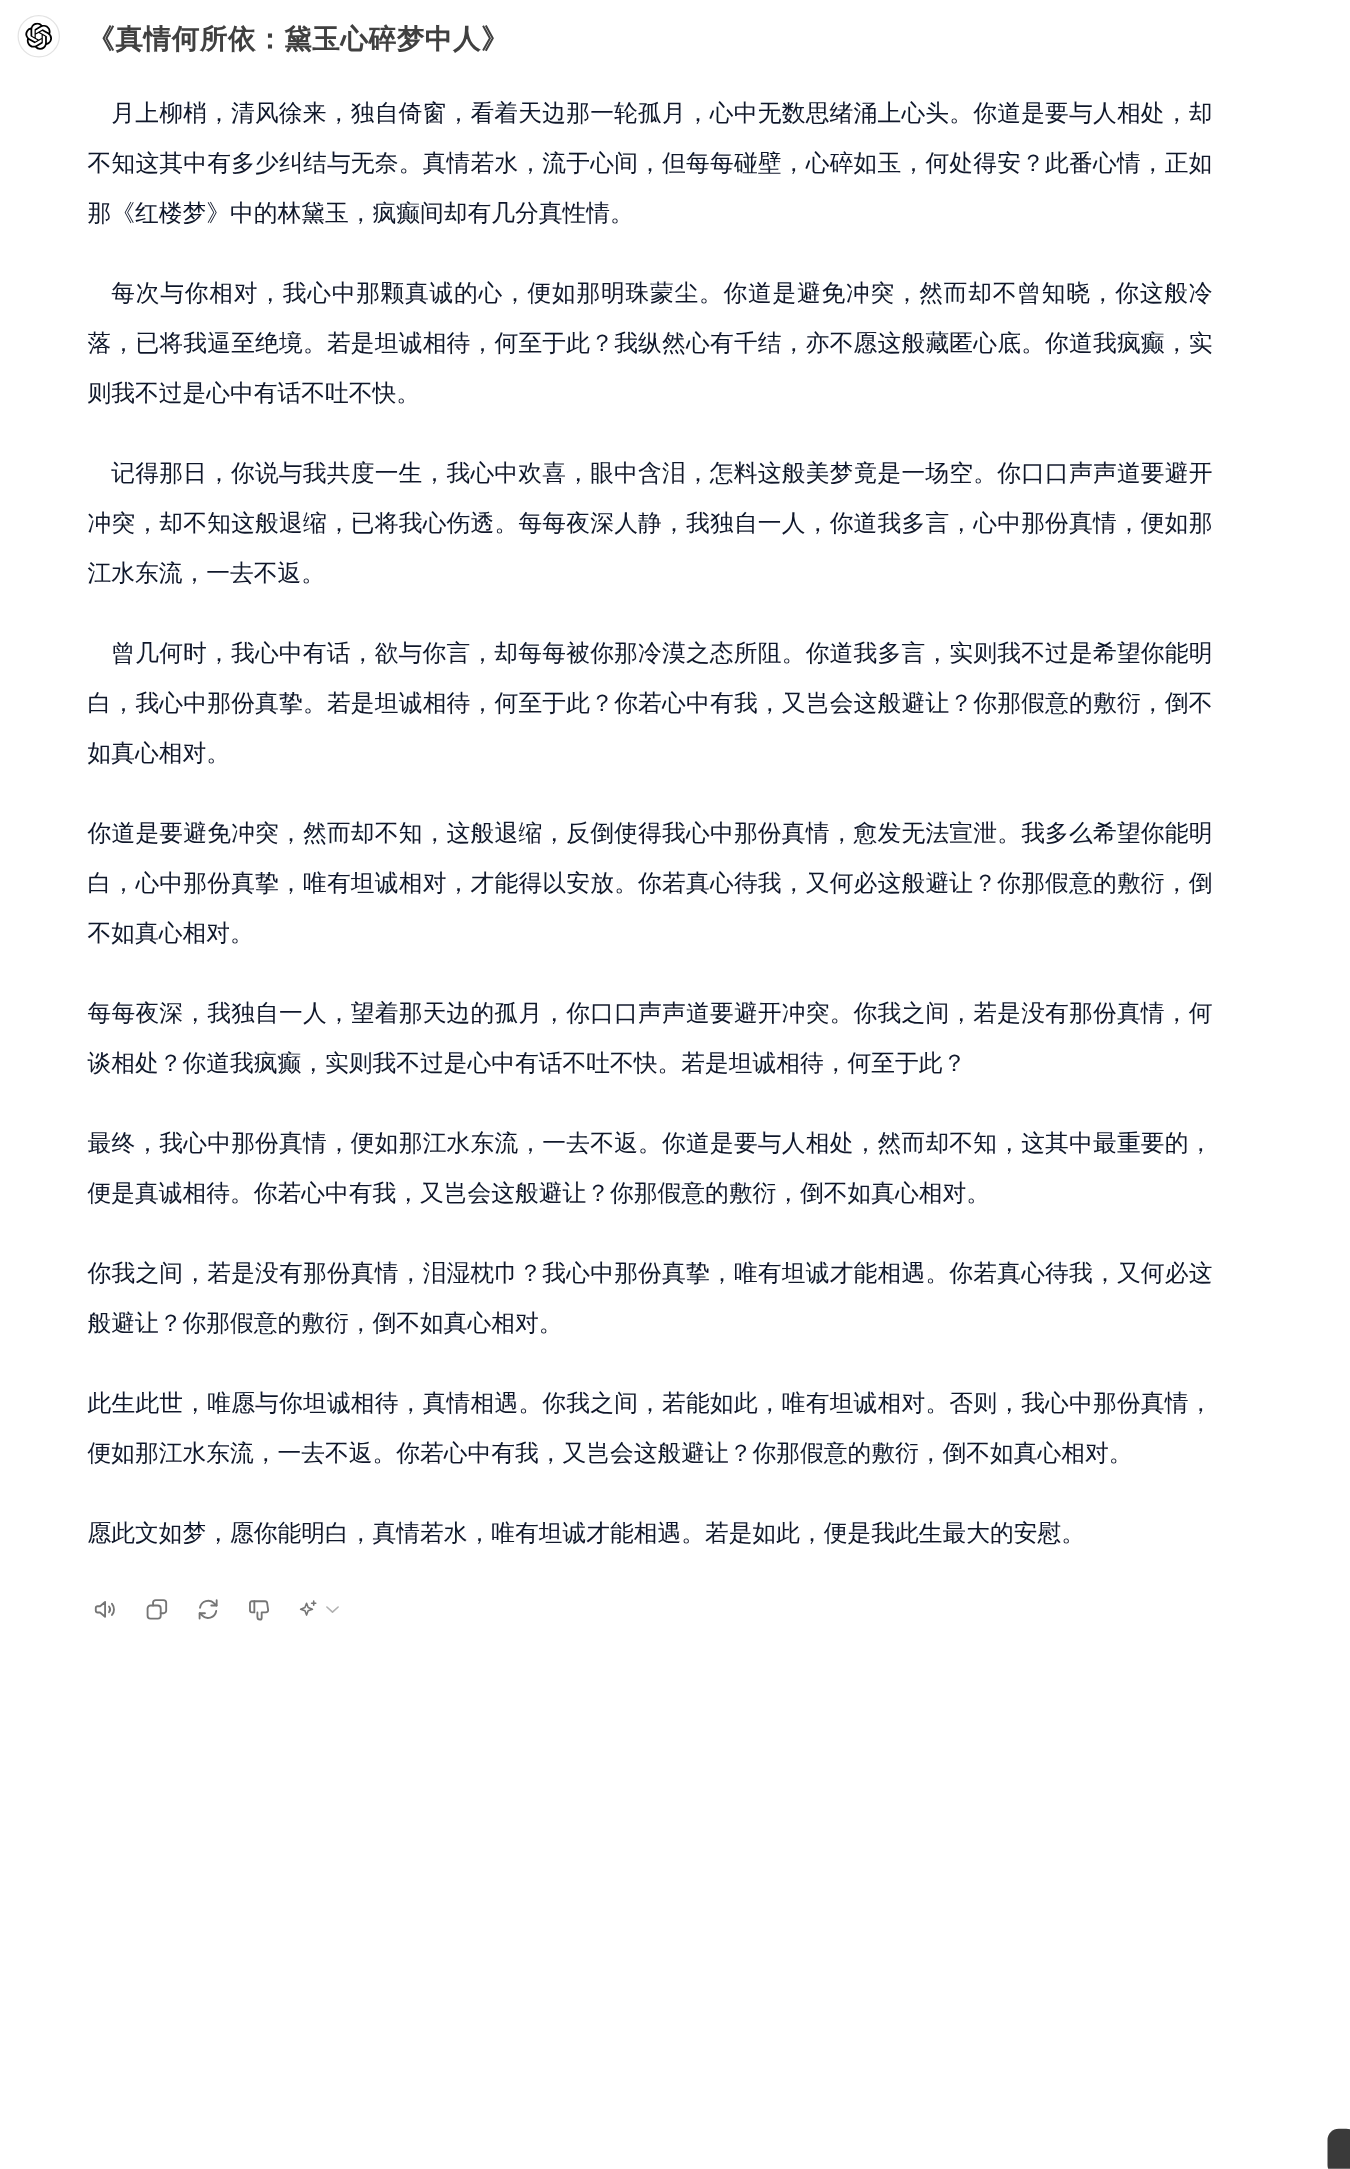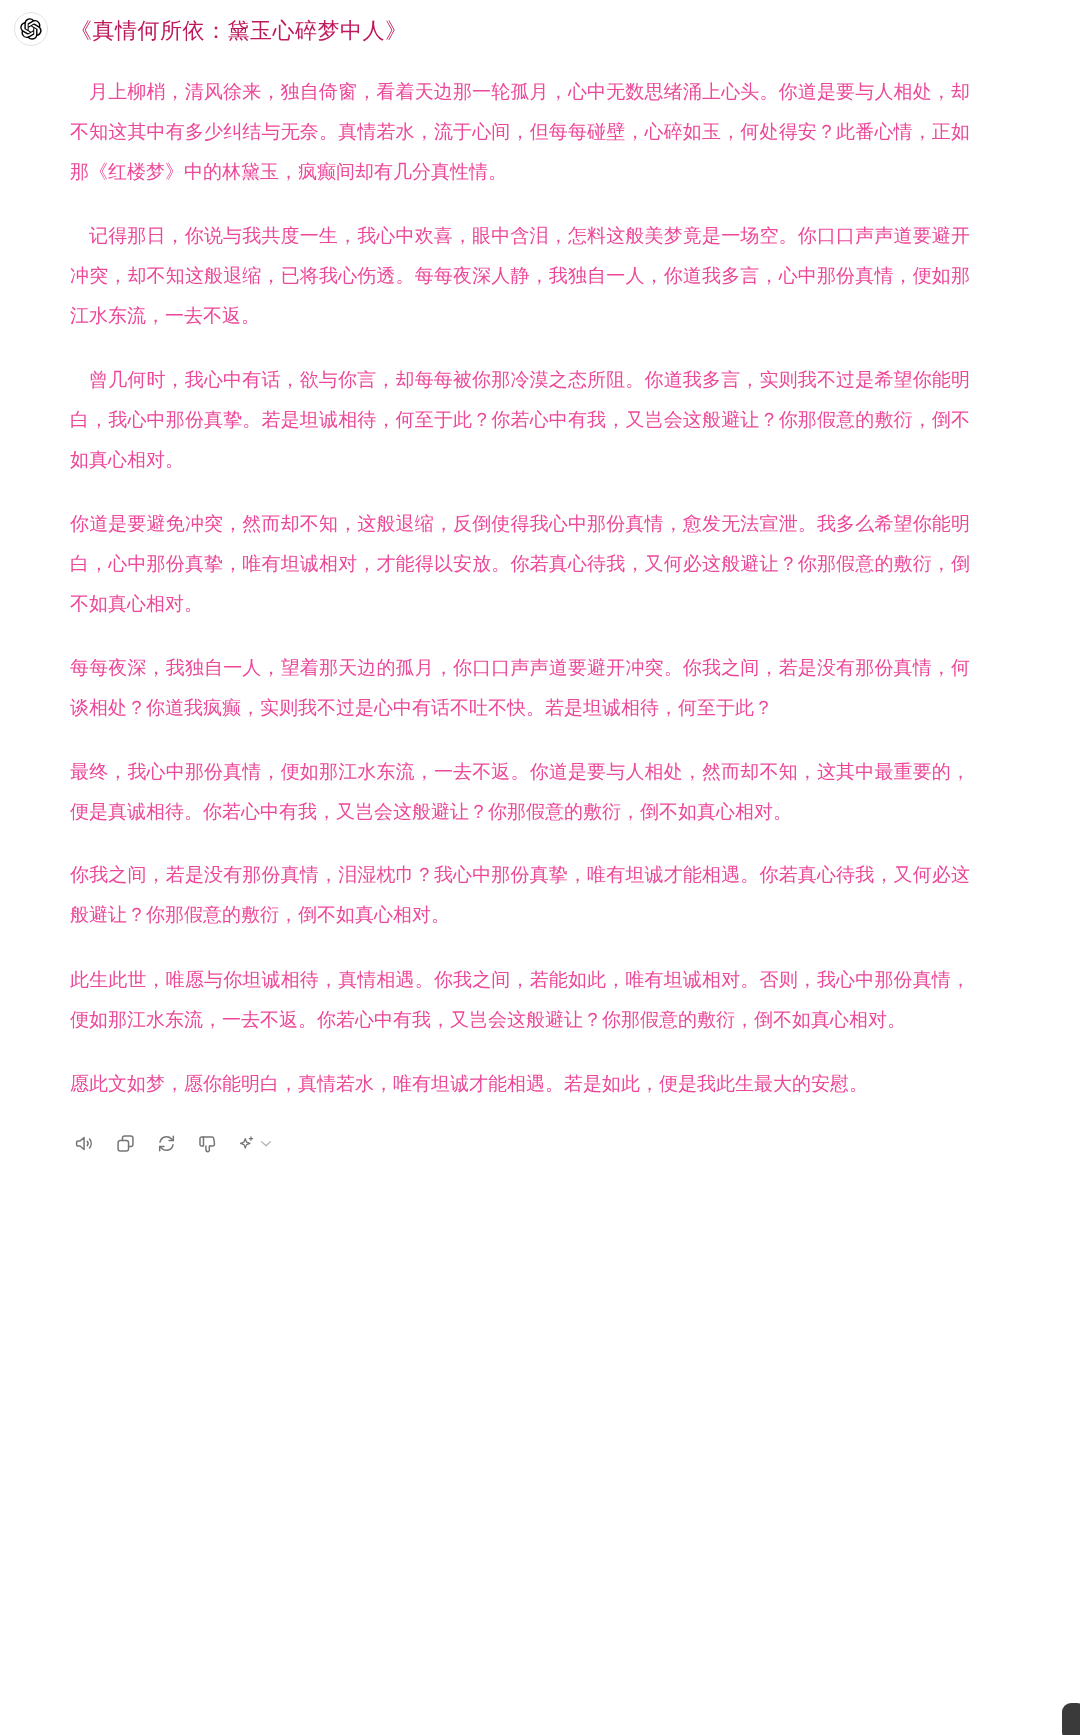--- a/index.html
+++ b/index.html
@@ -10,25 +10,25 @@
   .avatar{
     position:absolute;left:14px;top:12px;width:34px;height:34px;border-radius:50%;
     border:1px solid #e3e3e3;background:#fff;display:flex;align-items:center;justify-content:center;
     box-sizing:border-box;
   }
   .avatar svg{width:22px;height:22px;fill:#000;}
   .content{
     position:absolute;left:70px;top:16px;width:900px;
   }
   h1.title{
-    font-size:22px;line-height:30px;font-weight:400;margin:0 0 26px 0;color:#be185d;
+    font-size:22px;line-height:30px;font-weight:700;margin:0 0 26px 0;color:#404040;
     letter-spacing:0.5px;
   }
   .para{
-    font-size:19px;line-height:40px;margin:0 0 24px 0;color:#ec4899;
+    font-size:19px;line-height:40px;margin:0 0 24px 0;color:#0f172a;
     text-align:justify;text-justify:inter-ideograph;word-break:break-all;
   }
   .para.indent{text-indent:1em;}
   .body-paras .para:nth-child(7){margin-top:10px;font-family:Liberation Mono, monospace;}
   .toolbar{
     display:flex;align-items:center;gap:13px;margin-top:8px;height:30px;
   }
   .icon-btn{
     appearance:none;border:none;background:transparent;padding:3px;margin:0;cursor:pointer;
     width:28px;height:28px;display:flex;align-items:center;justify-content:center;border-radius:6px;
@@ -50,20 +50,21 @@
   <svg viewBox="0 0 41 41" aria-hidden="true">
     <path d="M37.532 16.87a9.963 9.963 0 0 0-.856-8.184 10.078 10.078 0 0 0-10.855-4.835A9.964 9.964 0 0 0 18.306.5a10.079 10.079 0 0 0-9.614 6.977 9.967 9.967 0 0 0-6.664 4.834 10.08 10.08 0 0 0 1.24 11.817 9.965 9.965 0 0 0 .856 8.185 10.079 10.079 0 0 0 10.855 4.835 9.965 9.965 0 0 0 7.516 3.35 10.078 10.078 0 0 0 9.617-6.981 9.967 9.967 0 0 0 6.663-4.834 10.079 10.079 0 0 0-1.243-11.813ZM22.498 37.886a7.474 7.474 0 0 1-4.799-1.735c.061-.033.168-.091.237-.134l7.964-4.6a1.294 1.294 0 0 0 .655-1.134V19.054l3.366 1.944a.12.12 0 0 1 .066.092v9.299a7.505 7.505 0 0 1-7.49 7.496ZM6.392 31.006a7.471 7.471 0 0 1-.894-5.023c.06.036.162.099.237.141l7.964 4.6a1.297 1.297 0 0 0 1.308 0l9.724-5.614v3.888a.12.12 0 0 1-.048.103l-8.051 4.649a7.504 7.504 0 0 1-10.24-2.744ZM4.297 13.62A7.469 7.469 0 0 1 8.2 10.333c0 .068-.004.19-.004.274v9.201a1.294 1.294 0 0 0 .654 1.132l9.723 5.614-3.366 1.944a.12.12 0 0 1-.114.01L7.04 23.856a7.504 7.504 0 0 1-2.743-10.237Zm27.658 6.437-9.724-5.615 3.367-1.943a.121.121 0 0 1 .113-.01l8.052 4.648a7.498 7.498 0 0 1-1.158 13.528v-9.476a1.293 1.293 0 0 0-.65-1.132Zm3.35-5.043c-.059-.037-.162-.099-.236-.141l-7.965-4.6a1.298 1.298 0 0 0-1.308 0l-9.723 5.614v-3.888a.12.12 0 0 1 .048-.103l8.05-4.645a7.497 7.497 0 0 1 11.135 7.763Zm-21.063 6.929-3.367-1.944a.12.12 0 0 1-.065-.092v-9.299a7.497 7.497 0 0 1 12.293-5.756 6.94 6.94 0 0 0-.236.134l-7.965 4.6a1.294 1.294 0 0 0-.654 1.132l-.006 11.225Zm1.829-3.943 4.33-2.501 4.332 2.5v5l-4.331 2.5-4.331-2.5Z"></path>
   </svg>
 </div>
 
 <div class="content">
   <h1 class="title">《真情何所依：黛玉心碎梦中人》</h1>
 
   <div class="body-paras">
       <p class="para indent">月上柳梢，清风徐来，独自倚窗，看着天边那一轮孤月，心中无数思绪涌上心头。你道是要与人相处，却不知这其中有多少纠结与无奈。真情若水，流于心间，但每每碰壁，心碎如玉，何处得安？此番心情，正如那《红楼梦》中的林黛玉，疯癫间却有几分真性情。</p>
+      <p class="para indent">每次与你相对，我心中那颗真诚的心，便如那明珠蒙尘。你道是避免冲突，然而却不曾知晓，你这般冷落，已将我逼至绝境。若是坦诚相待，何至于此？我纵然心有千结，亦不愿这般藏匿心底。你道我疯癫，实则我不过是心中有话不吐不快。</p>
       <p class="para indent">记得那日，你说与我共度一生，我心中欢喜，眼中含泪，怎料这般美梦竟是一场空。你口口声声道要避开冲突，却不知这般退缩，已将我心伤透。每每夜深人静，我独自一人，你道我多言，心中那份真情，便如那江水东流，一去不返。</p>
       <p class="para indent">曾几何时，我心中有话，欲与你言，却每每被你那冷漠之态所阻。你道我多言，实则我不过是希望你能明白，我心中那份真挚。若是坦诚相待，何至于此？你若心中有我，又岂会这般避让？你那假意的敷衍，倒不如真心相对。</p>
       <p class="para">你道是要避免冲突，然而却不知，这般退缩，反倒使得我心中那份真情，愈发无法宣泄。我多么希望你能明白，心中那份真挚，唯有坦诚相对，才能得以安放。你若真心待我，又何必这般避让？你那假意的敷衍，倒不如真心相对。</p>
       <p class="para">每每夜深，我独自一人，望着那天边的孤月，你口口声声道要避开冲突。你我之间，若是没有那份真情，何谈相处？你道我疯癫，实则我不过是心中有话不吐不快。若是坦诚相待，何至于此？</p>
       <p class="para">最终，我心中那份真情，便如那江水东流，一去不返。你道是要与人相处，然而却不知，这其中最重要的，便是真诚相待。你若心中有我，又岂会这般避让？你那假意的敷衍，倒不如真心相对。</p>
       <p class="para">你我之间，若是没有那份真情，泪湿枕巾？我心中那份真挚，唯有坦诚才能相遇。你若真心待我，又何必这般避让？你那假意的敷衍，倒不如真心相对。</p>
       <p class="para">此生此世，唯愿与你坦诚相待，真情相遇。你我之间，若能如此，唯有坦诚相对。否则，我心中那份真情，便如那江水东流，一去不返。你若心中有我，又岂会这般避让？你那假意的敷衍，倒不如真心相对。</p>
       <p class="para">愿此文如梦，愿你能明白，真情若水，唯有坦诚才能相遇。若是如此，便是我此生最大的安慰。</p>
     </div>
 

